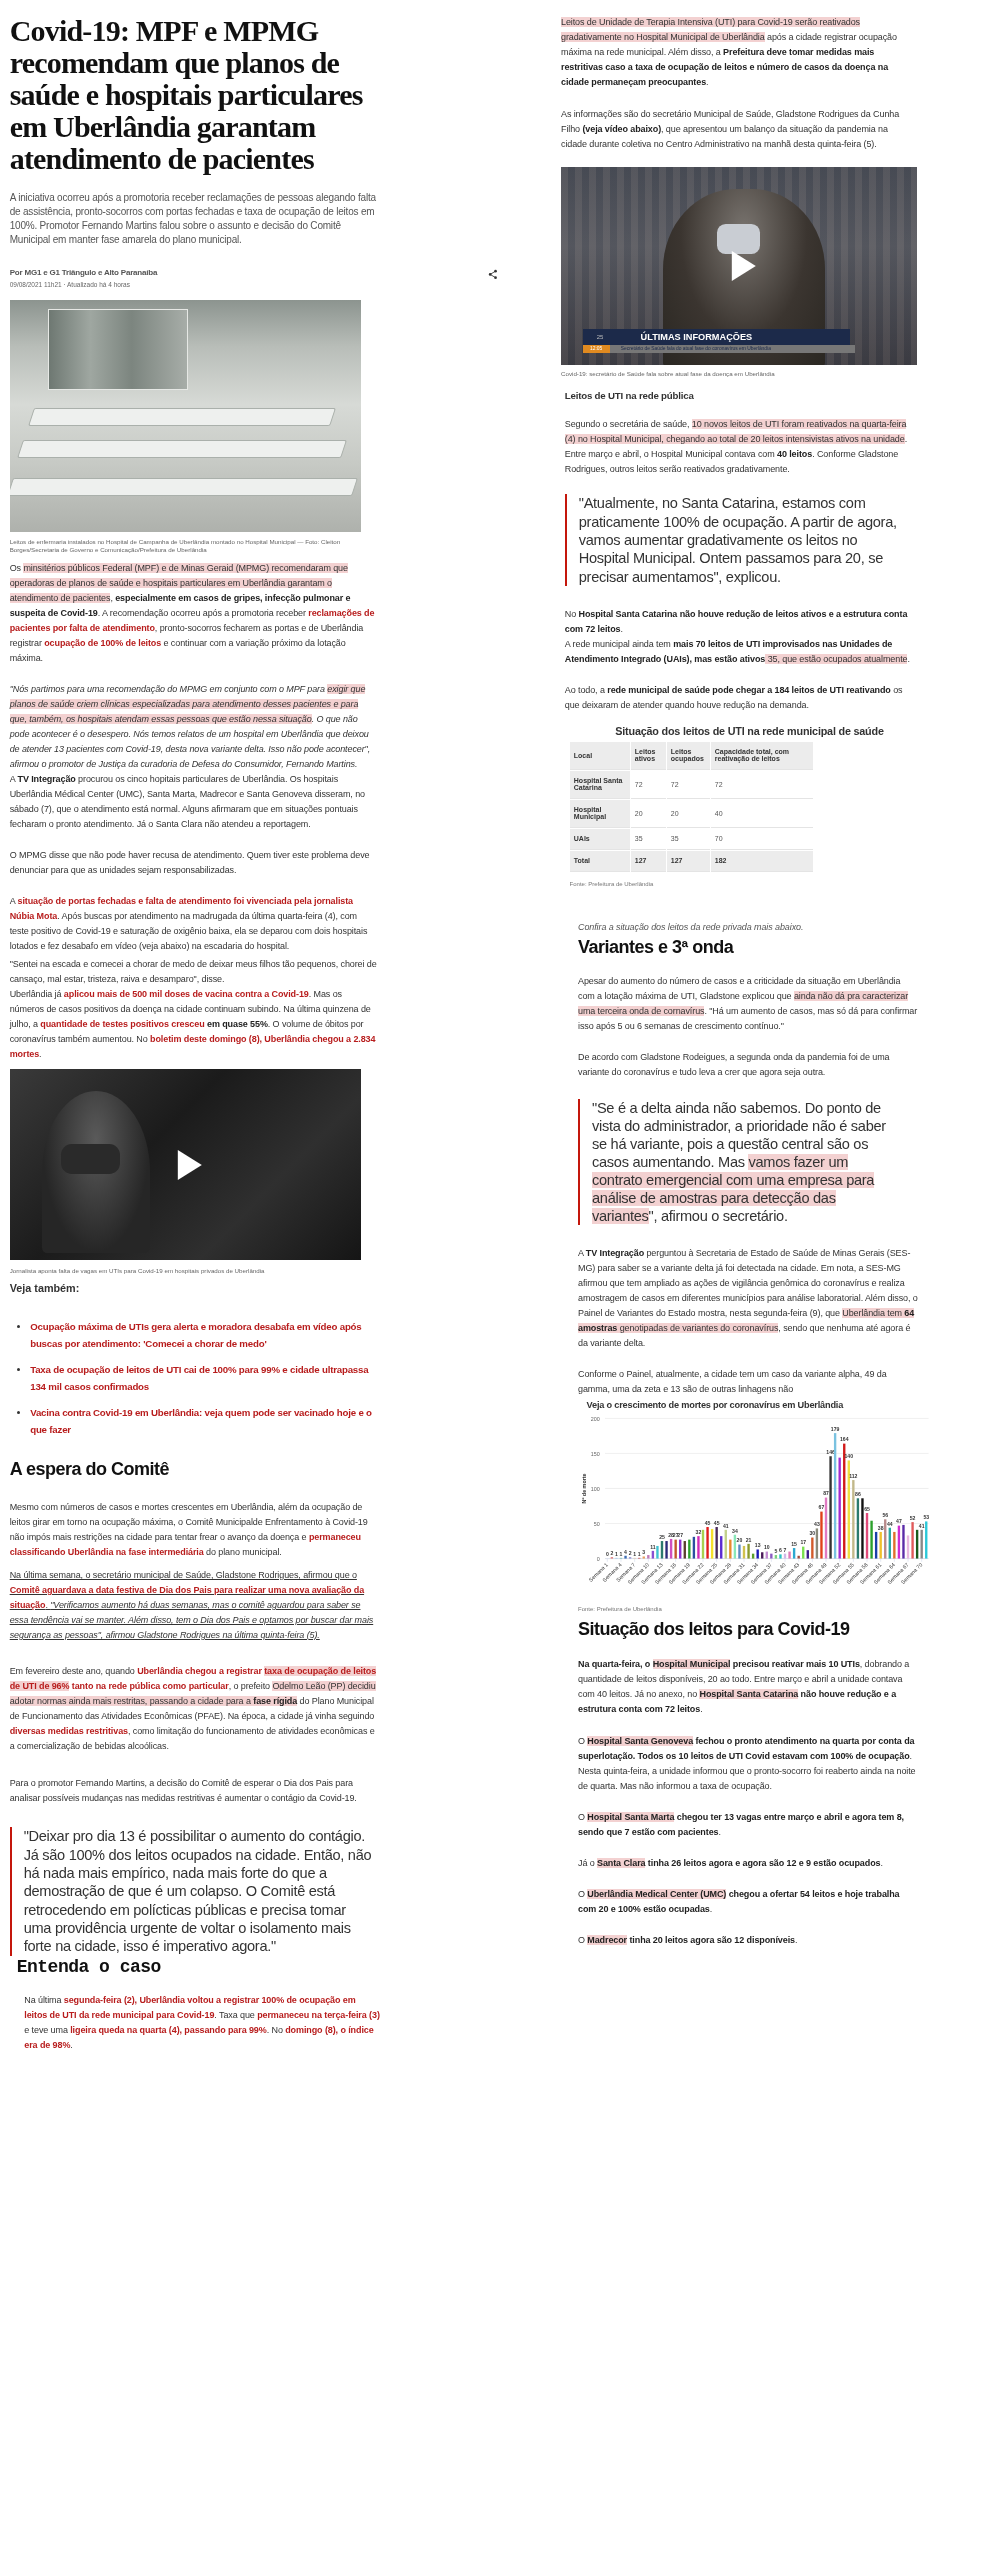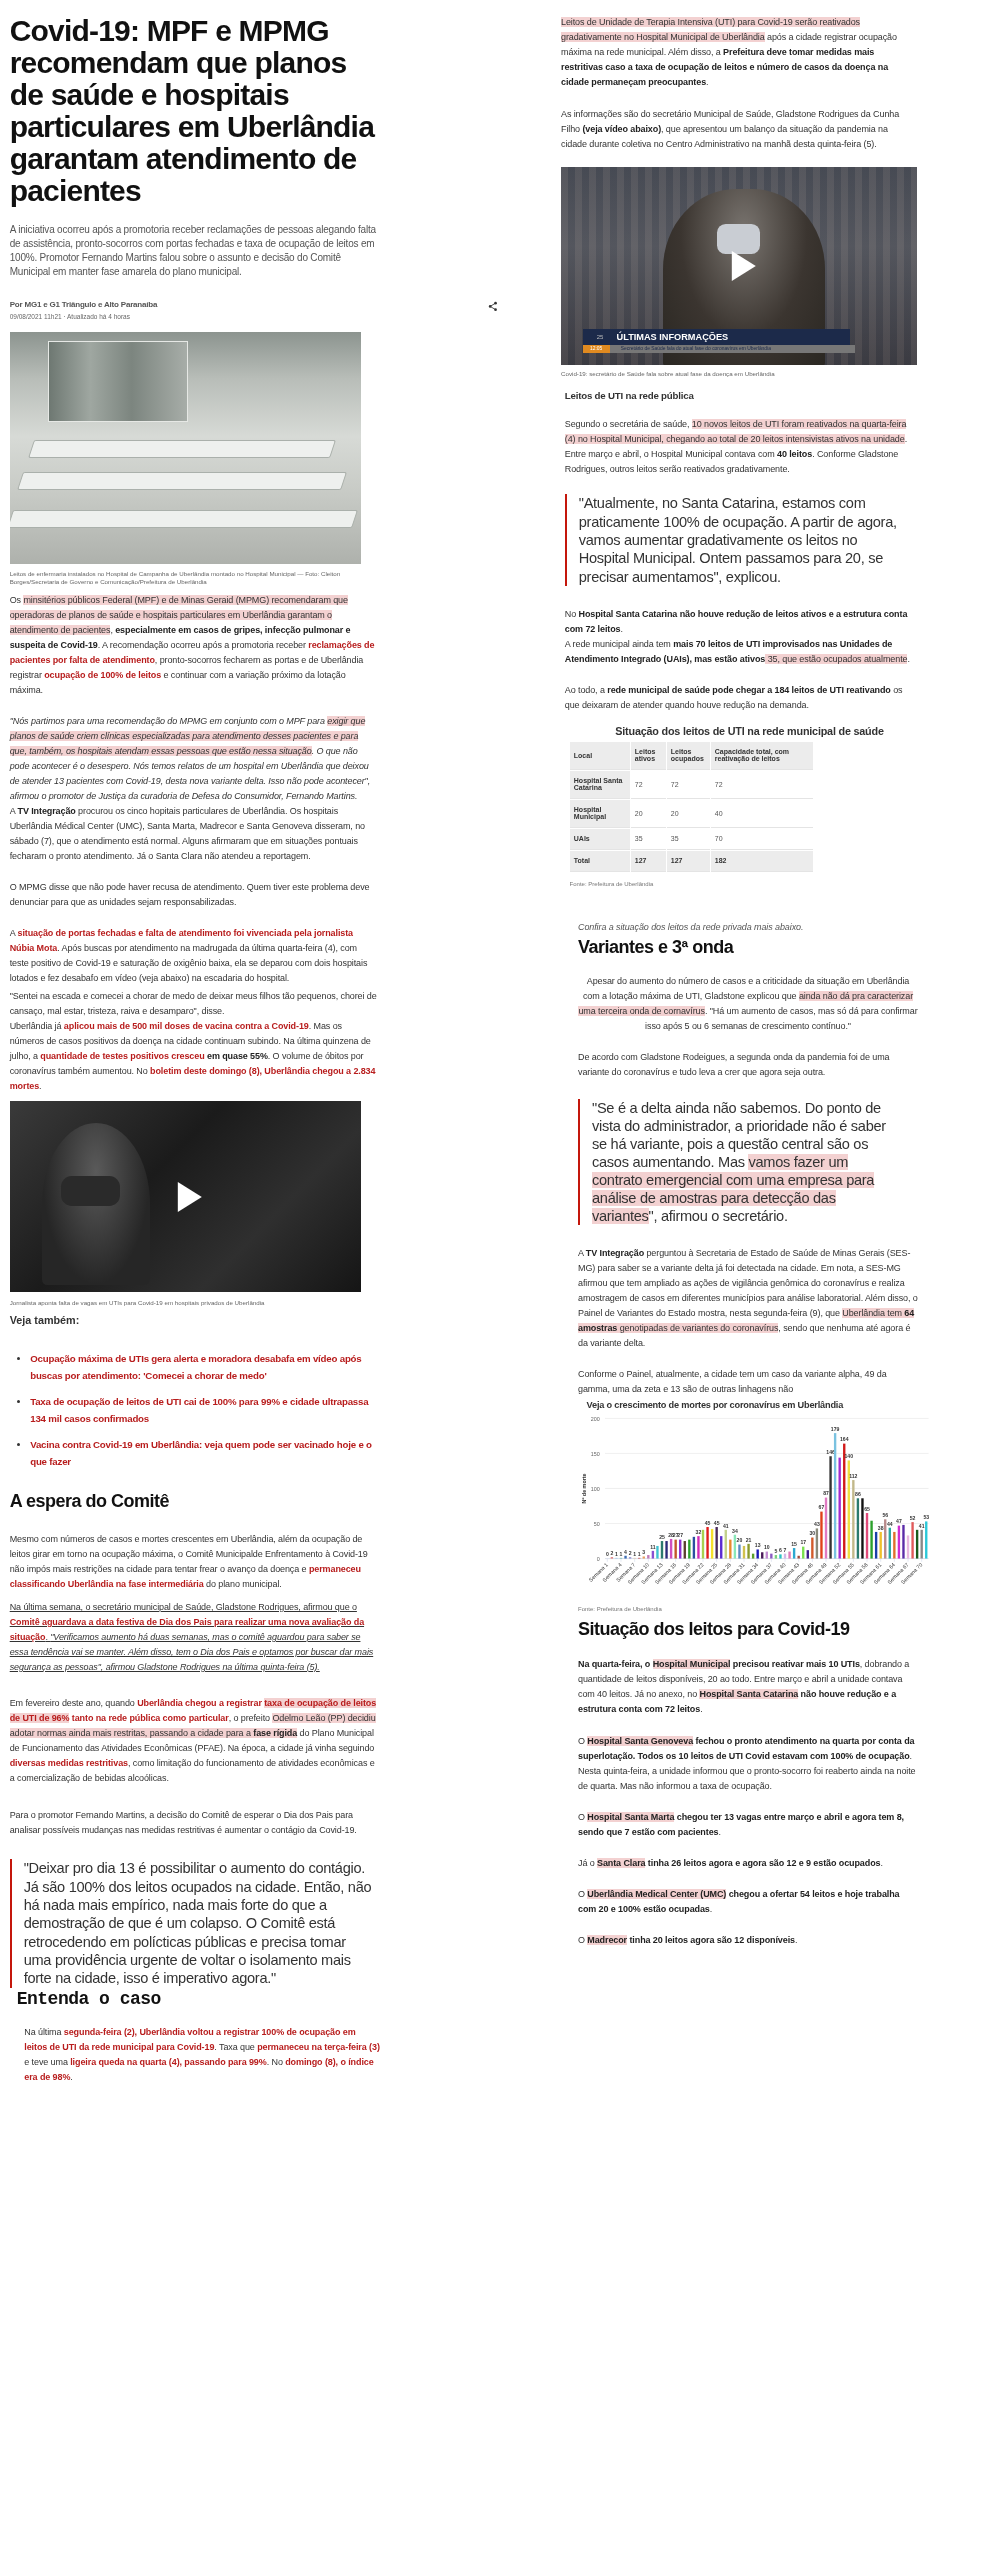--- a/index.html
+++ b/index.html
@@ -1,21 +1,21 @@
 <!DOCTYPE html>
 <html style="font-size:8.6px"><head>
 <meta charset="utf-8">
 <style>
   * { box-sizing: border-box; margin: 0; padding: 0; }
   html, body { width: 988px; height: 2576px; background: #fff; overflow: hidden; }
   body { font-family: "Liberation Sans", "DejaVu Sans", sans-serif; color: #333; position: relative; }
   .col { position: absolute; top: 0; }
   .left { left: 9.7px; width: 367px; }
   .right { left: 561px; width: 377px; }
-  .title { font-family: Liberation Sans, sans-serif; font-weight: 700; font-size: 30px; line-height: 32px; color: #111; letter-spacing: -0.8px; margin-top: 15px; }
+  .title { font-family: Liberation Serif, serif; font-weight: 700; font-size: 30px; line-height: 32px; color: #111; letter-spacing: -0.8px; margin-top: 15px; }
   .subtitle { font-size: 10px; line-height: 14px; color: #555; margin-top: 16px; letter-spacing: -0.2px; }
   .byline { margin-top: 20.5px; display: flex; justify-content: space-between; align-items: flex-start; width: 488px; }
   .author { font-size: 8px; font-weight: 700; color: #555; letter-spacing: -0.2px; }
   .date { font-size: 6.5px; color: #666; margin-top: 4.3px; }
   .share { font-size: 10.8px; color: #333; cursor: pointer; margin-top: 1.1px; }
   .photo { width: 351px; height: 232px; margin-top: 12px; position: relative; overflow: hidden;
     background: linear-gradient(180deg, #8c948f 0%, #b8bdb8 20%, #d7dad6 45%, #c7cac5 70%, #aeb1ac 100%); }
   .photo .window { position: absolute; top: 9.7px; left: 38px; width: 140px; height: 81px; background: linear-gradient(90deg,#6e7872,#9fa7a1 30%,#7c857f 60%,#a7ada8); border: 1.6px solid #e6e8e5; }
   .photo .bed { position: absolute; height: 18.3px; background: #eef0ee; border: 1.1px solid #aab0ab; border-radius: 2.2px; }
   .caption { font-size: 6.2px; color: #666; line-height: 8px; margin-top: 6.5px; }
@@ -140,21 +140,21 @@
   </p>
 
   <p class="body" style="margin-top:17px; width:351px;">
     <span>As informações são do secretário Municipal de Saúde, Gladstone Rodrigues da Cunha Filho </span><b>(veja vídeo abaixo)</b><span>, que apresentou um balanço da situação da pandemia na cidade durante coletiva no Centro Administrativo na manhã desta quinta-feira (5).</span>
   </p>
 
   <div class="video" style="width:356px; height:198px; margin-top:15px; background:linear-gradient(180deg,#4a4f58,#5c5f66 40%,#3a3a40);">
     <div style="position:absolute; left:0; top:0; right:0; bottom:0; background:repeating-linear-gradient(90deg, rgba(120,110,110,0.25) 0 6.5px, rgba(60,60,70,0.25) 6.5px 14px);"></div>
     <div style="position:absolute; left:102px; top:21.6px; width:162px; height:178px; border-radius:45% 45% 4.3px 4.3px; background:radial-gradient(ellipse at 50% 25%, #7a7570, #3b3530 55%, #2a2722);"></div>
     <div style="position:absolute; left:156px; top:57px; width:43px; height:30px; border-radius:8.6px; background:#c9cdd3;"></div>
-    <div style="position:absolute; left:21.6px; top:162px; width:267px; height:16px; background:#1c2a4a; color:#fff; font-weight:700; font-size:9.2px; line-height:16px; padding-left:34px;">ÚLTIMAS INFORMAÇÕES</div>
+    <div style="position:absolute; left:21.6px; top:162px; width:267px; height:16px; background:#1c2a4a; color:#fff; font-weight:700; font-size:9.2px; line-height:16px; padding-left:58px;">ÚLTIMAS INFORMAÇÕES</div>
     <div style="position:absolute; left:49px; top:178px; width:245px; height:7.5px; background:#777; color:#1c2a4a; font-size:4.9px; line-height:7.5px; padding-left:10.8px;">Secretário de Saúde fala do atual fase do coronavírus em Uberlândia</div>
     <div style="position:absolute; left:21.6px; top:178px; width:27px; height:7.5px; background:#e08a20; color:#fff; font-size:4.9px; line-height:7.5px; text-align:center;">12:05</div>
     <div style="position:absolute; left:31px; top:162px; width:16px; height:16px; color:#bbb; font-size:6px; line-height:16px; text-align:center;">25</div>
     <div class="play"></div>
   </div>
   <p class="caption" style="margin-top:5.4px;">Covid-19: secretário de Saúde fala sobre atual fase da doença em Uberlândia</p>
 
   <h4 class="sub" style="margin-top:12px; margin-left:3.8px;">Leitos de UTI na rede pública</h4>
 
   <p class="body" style="margin-top:16px; margin-left:3.8px; width:351px;">
@@ -209,21 +209,21 @@
             <td>182</td>
       </tr>
     </tbody>
       </table>
     <div class="src" style="margin-top:8.6px; margin-left:8.6px;">Fonte: Prefeitura de Uberlândia</div>
   </div>
 
   <p class="body it" style="margin-top:33px; margin-left:17px; color:#555;">Confira a situação dos leitos da rede privada mais abaixo.</p>
   <h2 class="section" style="margin-left:17px; margin-top:2.2px;">Variantes e 3ª onda</h2>
 
-  <p class="body" style="margin-top:16px; margin-left:17px; width:340px;text-align:center;">
+  <p class="body" style="margin-top:16px; margin-left:17px; width:340px;">
     <span>Apesar do aumento do número de casos e a criticidade da situação em Uberlândia com a lotação máxima de UTI, Gladstone explicou que </span><span class="hl">ainda não dá pra caracterizar uma terceira onda de cornavírus</span><span>. "Há um aumento de casos, mas só dá para confirmar isso após 5 ou 6 semanas de crescimento contínuo."</span>
   </p>
 
   <p class="body" style="margin-top:16px; margin-left:17px; width:340px;">De acordo com Gladstone Rodeigues, a segunda onda da pandemia foi de uma variante do coronavírus e tudo leva a crer que agora seja outra.</p>
 
   <blockquote style="margin-top:18.3px; margin-left:17px; width:324px; font-size:14.6px; line-height:18px;">
     <span>"Se é a delta ainda não sabemos. Do ponto de vista do administrador, a prioridade não é saber se há variante, pois a questão central são os casos aumentando. Mas </span><span class="hl">vamos fazer um contrato emergencial com uma empresa para análise de amostras para detecção das variantes</span><span>", afirmou o secretário.</span>
   </blockquote>
 
   <p class="body" style="margin-top:21.6px; margin-left:17px; width:340px;">

